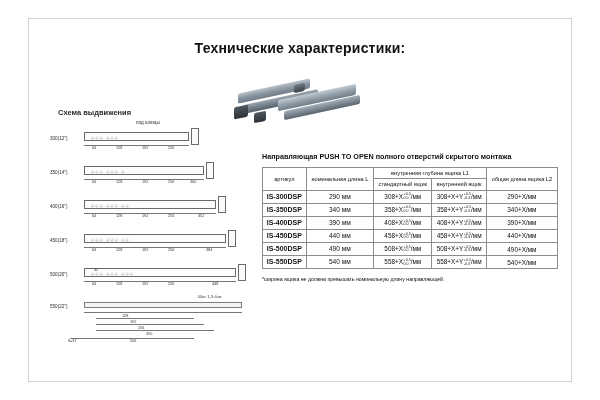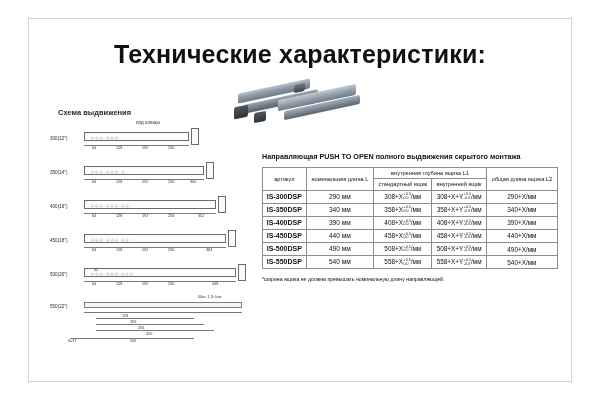--- a/index.html
+++ b/index.html
@@ -18,21 +18,21 @@
   .frame{
     position:absolute;
     left:28px;top:18px;right:28px;bottom:18px;
     border:1px solid #cfd6cf;
     box-sizing:border-box;
   }
   .title{
     position:absolute;
     left:0;right:0;top:40px;
     text-align:center;
-    font-size:25px;
+    font-size:14px;
     font-weight:bold;
     color:#111;
     letter-spacing:.2px;
   }
 
   
   .photo{
     position:absolute;
     left:232px;top:82px;
     width:130px;height:48px;
@@ -277,21 +277,21 @@
     <div class="dim" style="left:80px;top:212px;">192</div>
     <div class="dline" style="left:46px;top:222px;width:118px;"></div>
     <div class="dim" style="left:88px;top:218px;">256</div>
     <div class="dim" style="left:96px;top:224px;">320</div>
     <div class="dline" style="left:20px;top:230px;width:124px;"></div>
     <div class="dim" style="left:18px;top:231px;">6=37</div>
     <div class="dim" style="left:80px;top:231px;">556</div>
   </div>
 
   <div class="tblwrap">
-    <div class="tbl-head">Направляющая PUSH TO OPEN полного выдвижения скрытого монтажа</div>
+    <div class="tbl-head">Направляющая PUSH TO OPEN полного отверстий скрытого монтажа</div>
     <table class="spec">
       <thead>
         <tr>
           <th rowspan="2">артикул</th>
           <th rowspan="2">номинальная длина L</th>
           <th colspan="2">внутренняя глубина ящика L1</th>
           <th rowspan="2">общая длина ящика L2</th>
         </tr>
         <tr>
           <th>стандартный ящик</th>

